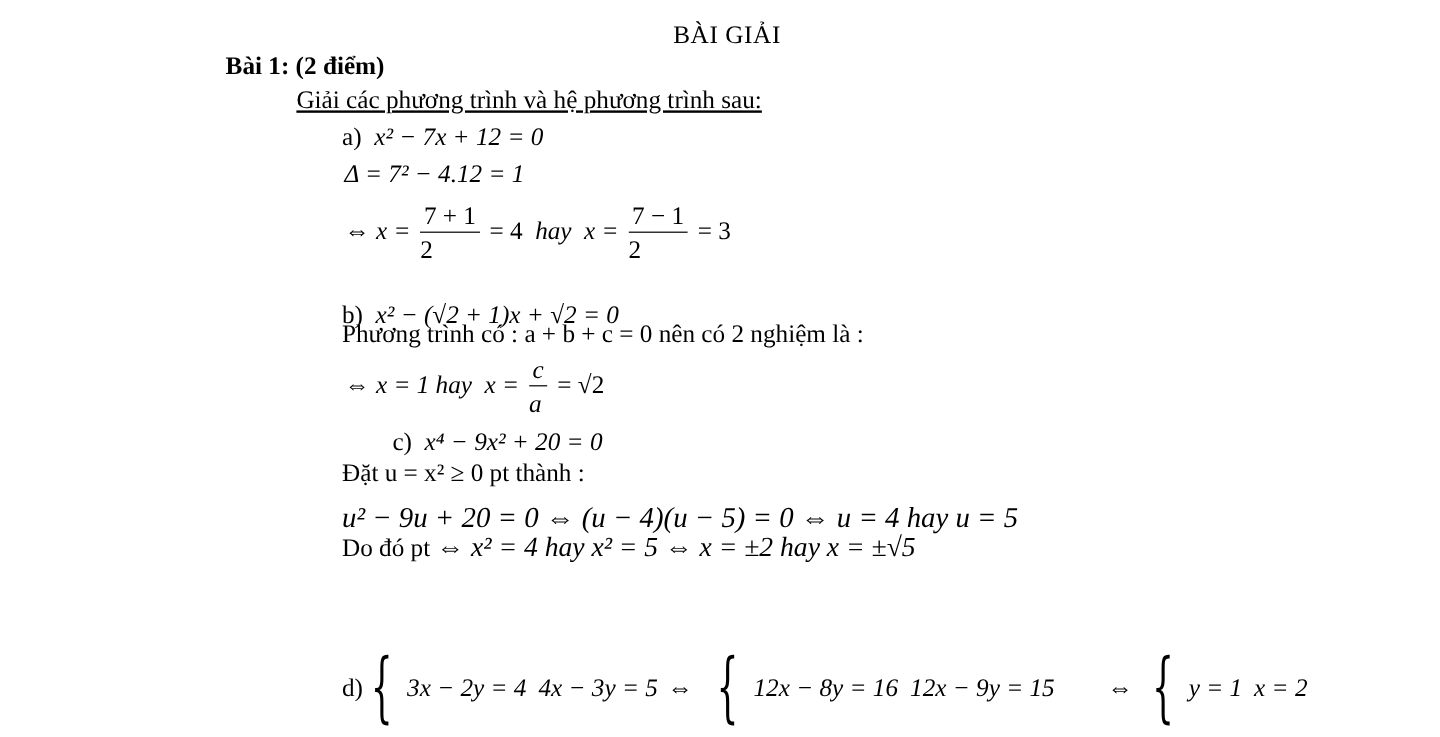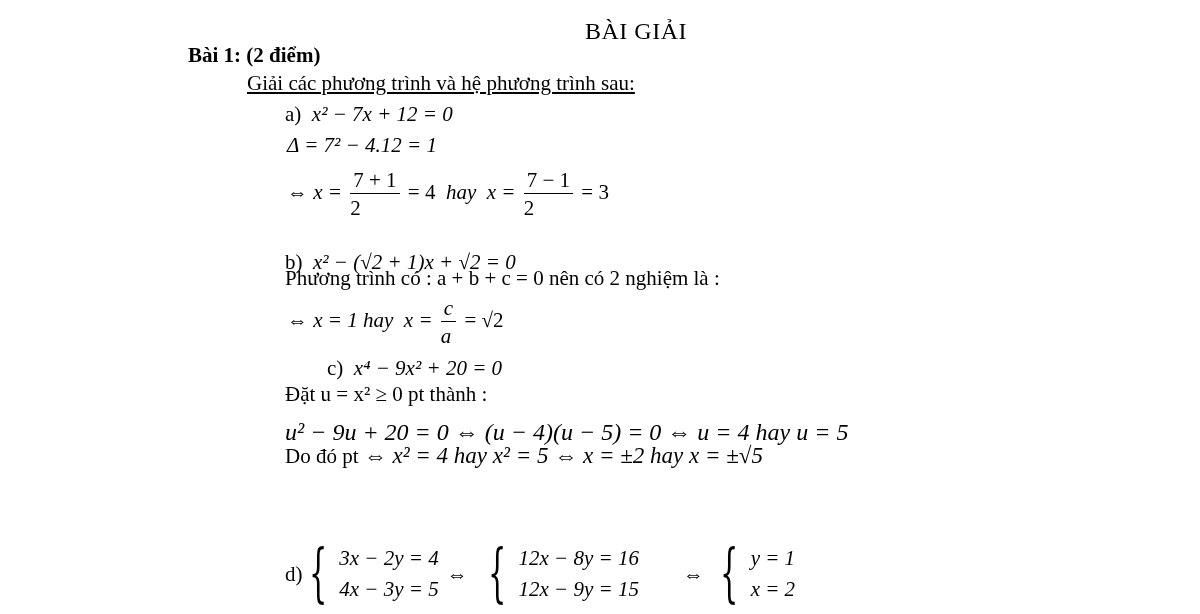--- a/index.html
+++ b/index.html
@@ -1,28 +1,28 @@
 <!DOCTYPE html>
 <html><head>
 <meta charset="utf-8">
 <style>
   html, body { margin:0; padding:0; background:#ffffff; }
   body { width:1200px; height:614px; position:relative; overflow:hidden;
          font-family:"Liberation Serif", "DejaVu Serif", serif; color:#000; font-size:21px; }
   .abs { position:absolute; white-space:nowrap; line-height:1; }
-  .title { left:585px; top:19px; font-size:24px; letter-spacing:0.5px; }
+  .title { left:561px; top:19px; font-size:21px; letter-spacing:0.5px; }
   .bai { left:188px; top:45px; font-weight:bold; font-size:21px; }
   .intro { left:247px; top:73px;text-decoration:underline; }
   .m { font-style:italic; }
   .frac { display:inline-block; vertical-align:middle; text-align:left; margin:0 3px; }
   .frac .num { display:block; border-bottom:1.3px solid #000; padding:0 3px 2px; }
   .frac .den { display:block; padding-top:4px; }
   .sys { display:inline-flex; align-items:center; vertical-align:middle; }
   .brace { font-size:64px; line-height:0.8; font-weight:100; transform:scaleX(0.45); transform-origin:left center; margin-right:-10px; font-family:"DejaVu Serif", serif; }
-  .sys .rows { display:flex; flex-direction:column; gap:10px; }
+  .sys .rows { display:flex; flex-direction:row; gap:10px; }
 </style>
 </head>
 <body>
 
 <div class="abs title">BÀI GIẢI</div>
 <div class="abs bai">Bài 1: (2 điểm)</div>
 <div class="abs intro">Giải các phương trình và hệ phương trình sau:</div>
 
 <div class="abs" style="left:285px; top:104px;">
   <span>a)</span>&nbsp;

